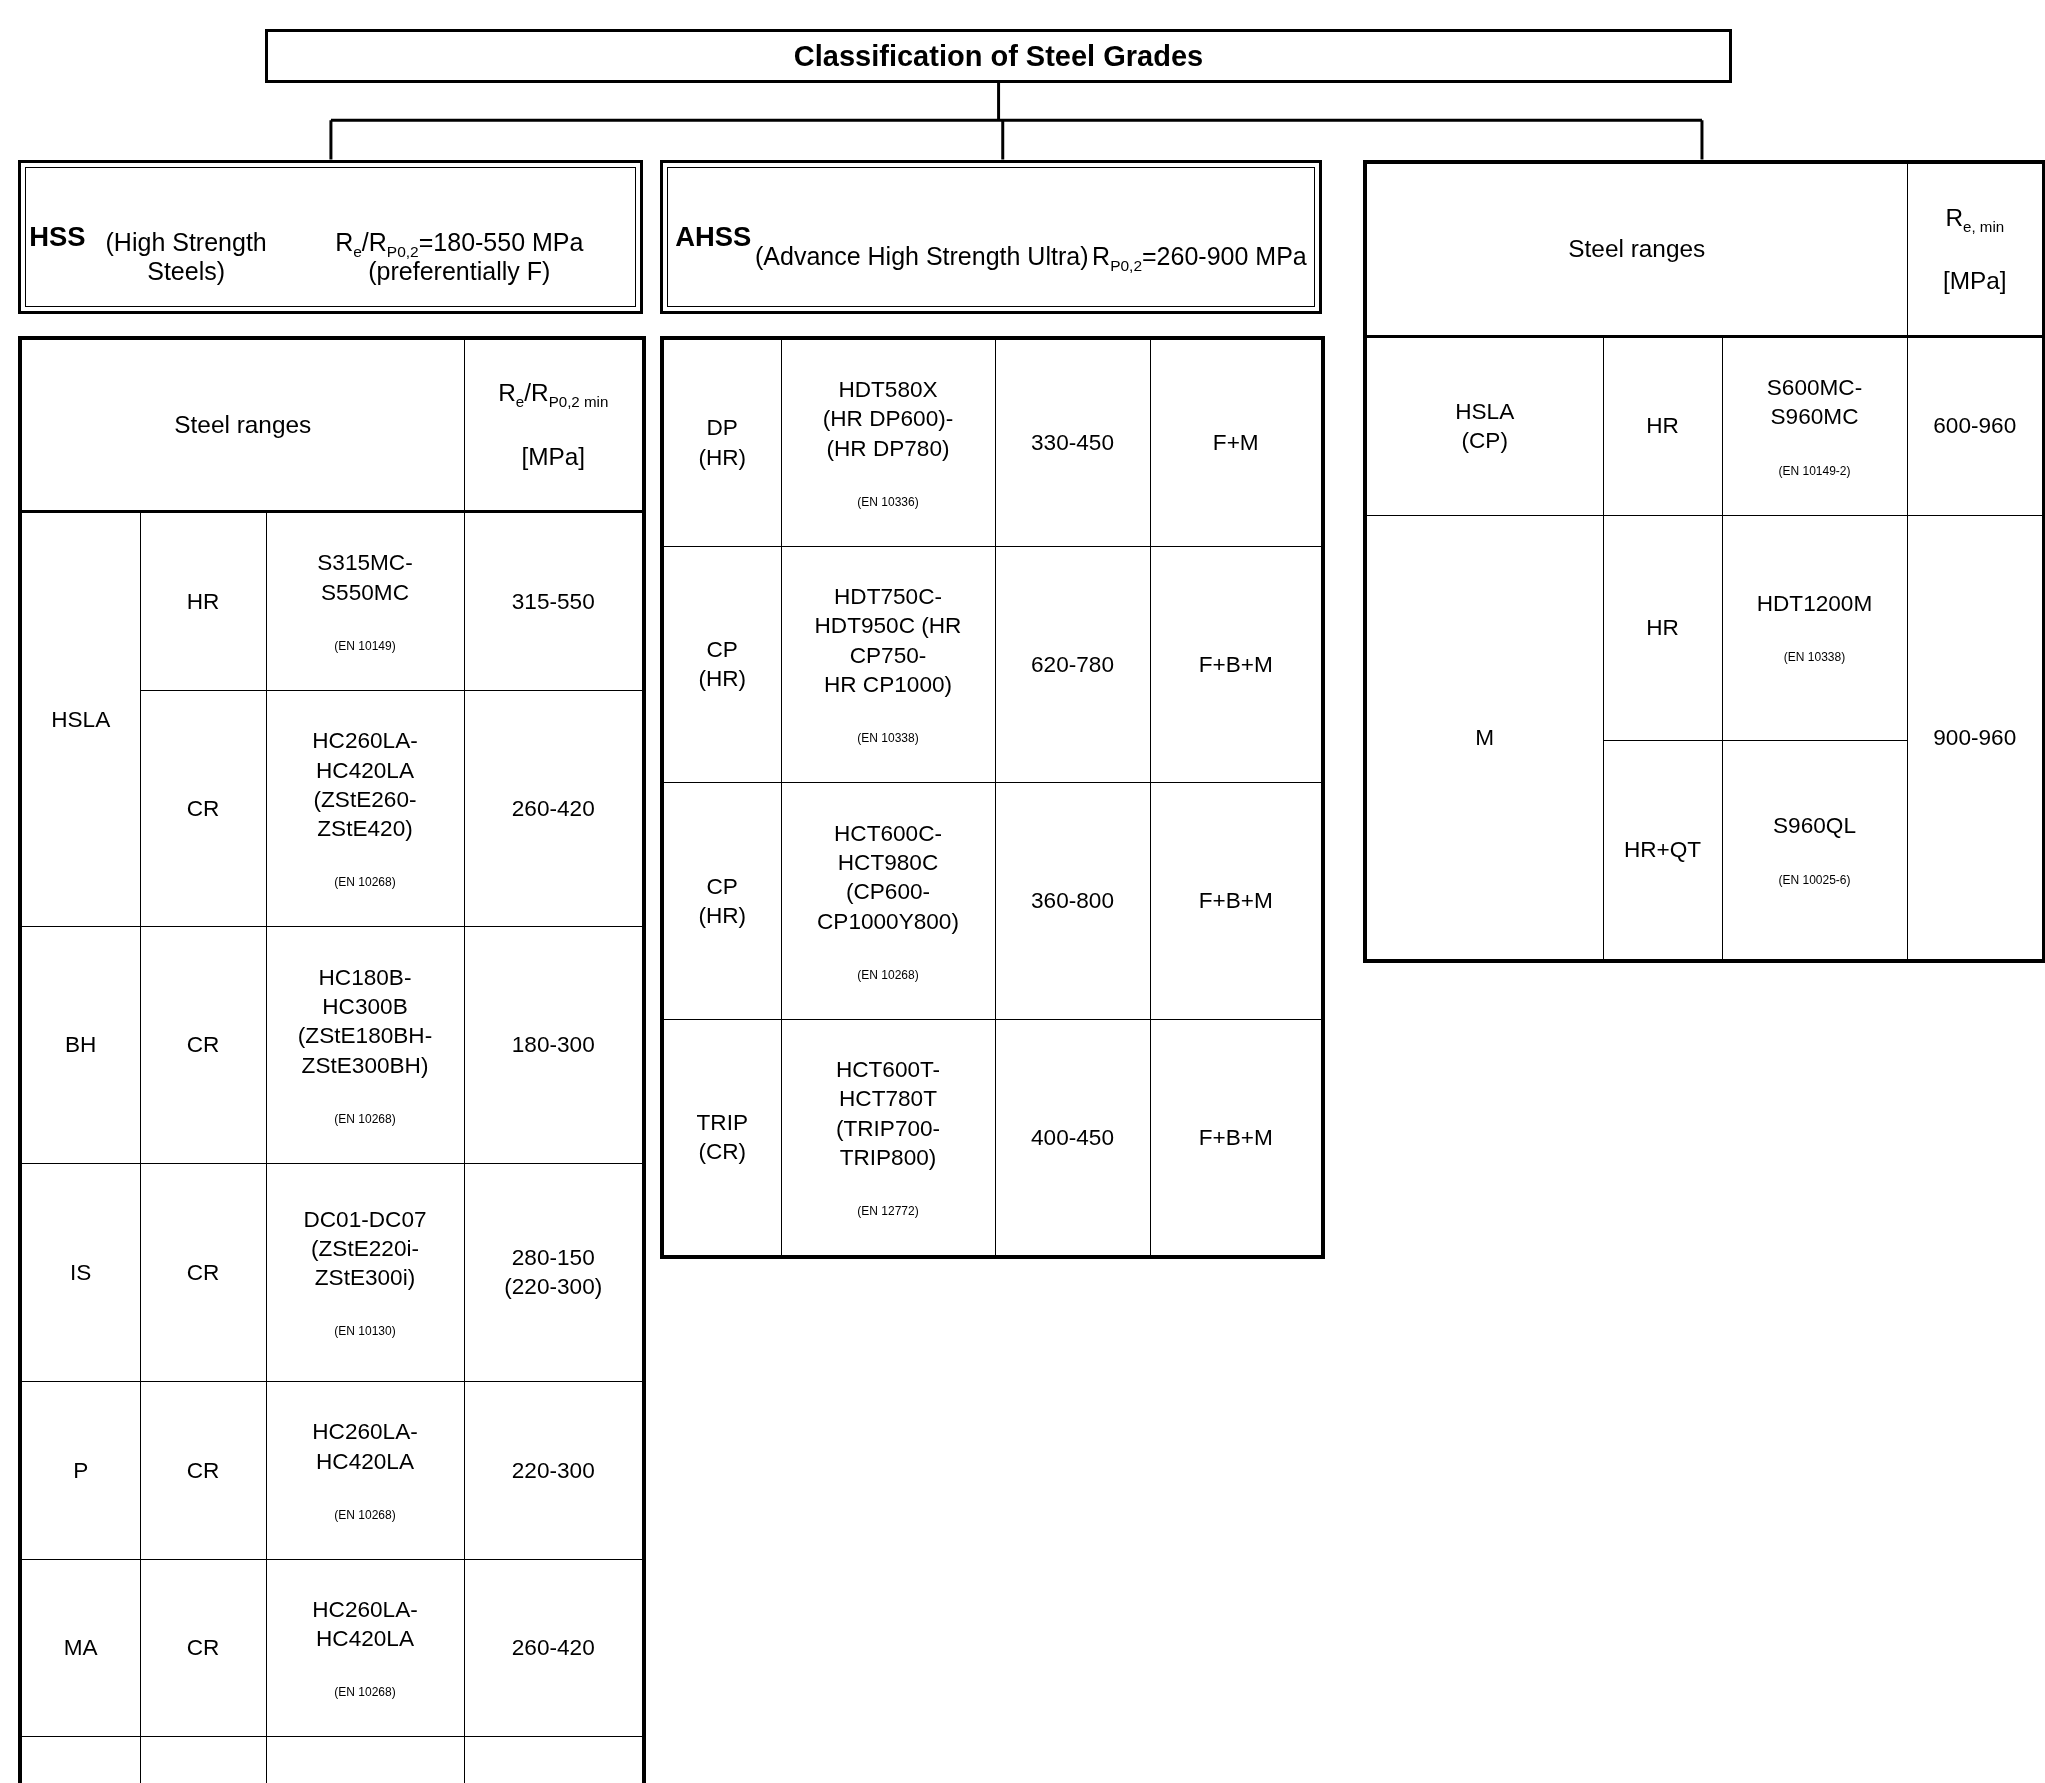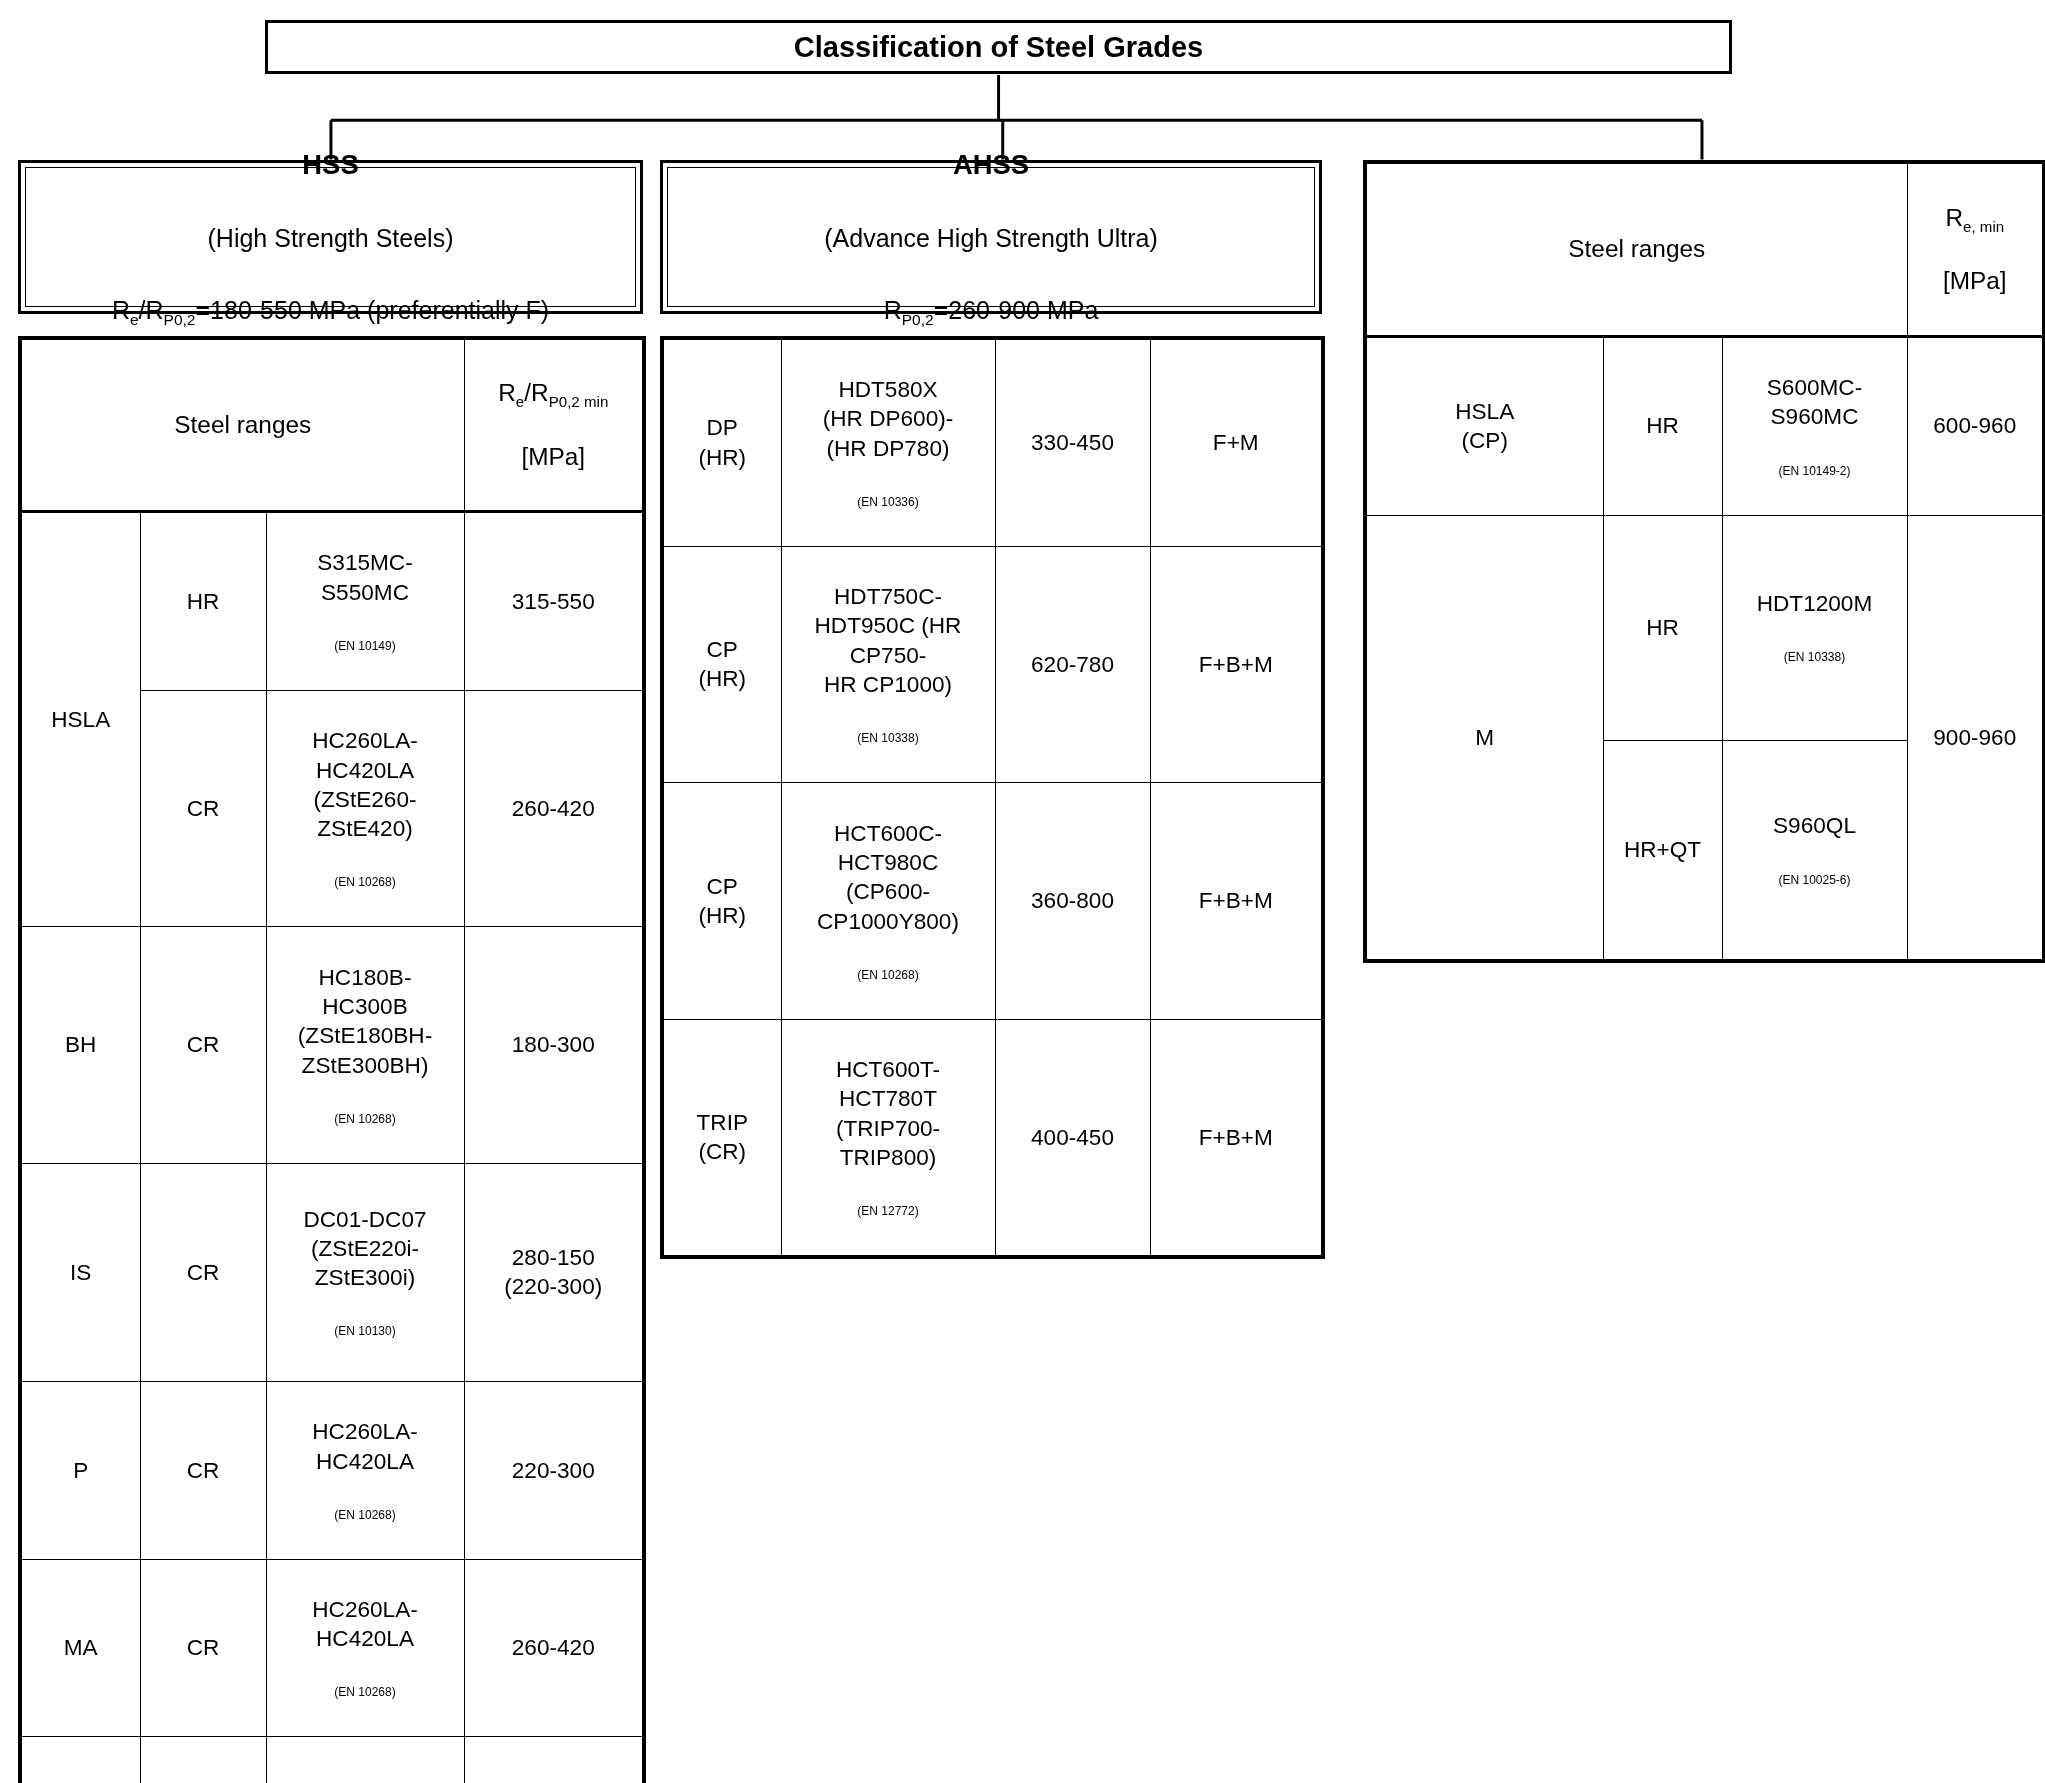--- a/index.html
+++ b/index.html
@@ -7,35 +7,35 @@
     margin: 0;
     background: #ffffff;
     color: #000;
     font-family: "Liberation Sans", "DejaVu Sans", sans-serif;
   }
   .page { position: relative; width: 2046px; height: 1783px; background: #fff; overflow: hidden; }
 
   .connectors { position: absolute; left: 0; top: 0; }
 
   .title-box {
-    position: absolute; left: 265px; top: 20px; width: 1467px; height: 54px;
+    position: absolute; left: 265px; top: 29px; width: 1467px; height: 54px;
     border: 3.6px solid #000; background: #fff;
     display: flex; align-items: center; justify-content: center;
     font-size: 29px; font-weight: bold;
   }
 
   .col { position: absolute; top: 160px; }
   .col-hss  { left: 18px;   width: 625px; }
   .col-ahss { left: 660px; width: 662px; }
   .col-uhss { left: 1363px; width: 679px; }
 
   .branch-box { height: 154px; border: 3.6px solid #000; padding: 3.6px; margin-bottom: 21.5px; background: #fff; }
   .branch-inner {
     height: 100%; border: 1.8px solid #000;
-    display: flex; flex-direction: column; align-items: center; justify-content: center;
+    display: flex; flex-direction: row; align-items: center; justify-content: center;
     text-align: center; gap: 3.6px; padding: 3.6px;
   }
   .branch-name { font-size: 27.4px; font-weight: bold; }
   .branch-sub, .branch-spec { font-size: 25px; margin-top: 39px; }
 
   table.grade-table {
     border-collapse: collapse; table-layout: fixed; width: 100%;
     border: 4.2px solid #000; background: #fff;
   }
   .grade-table td {

